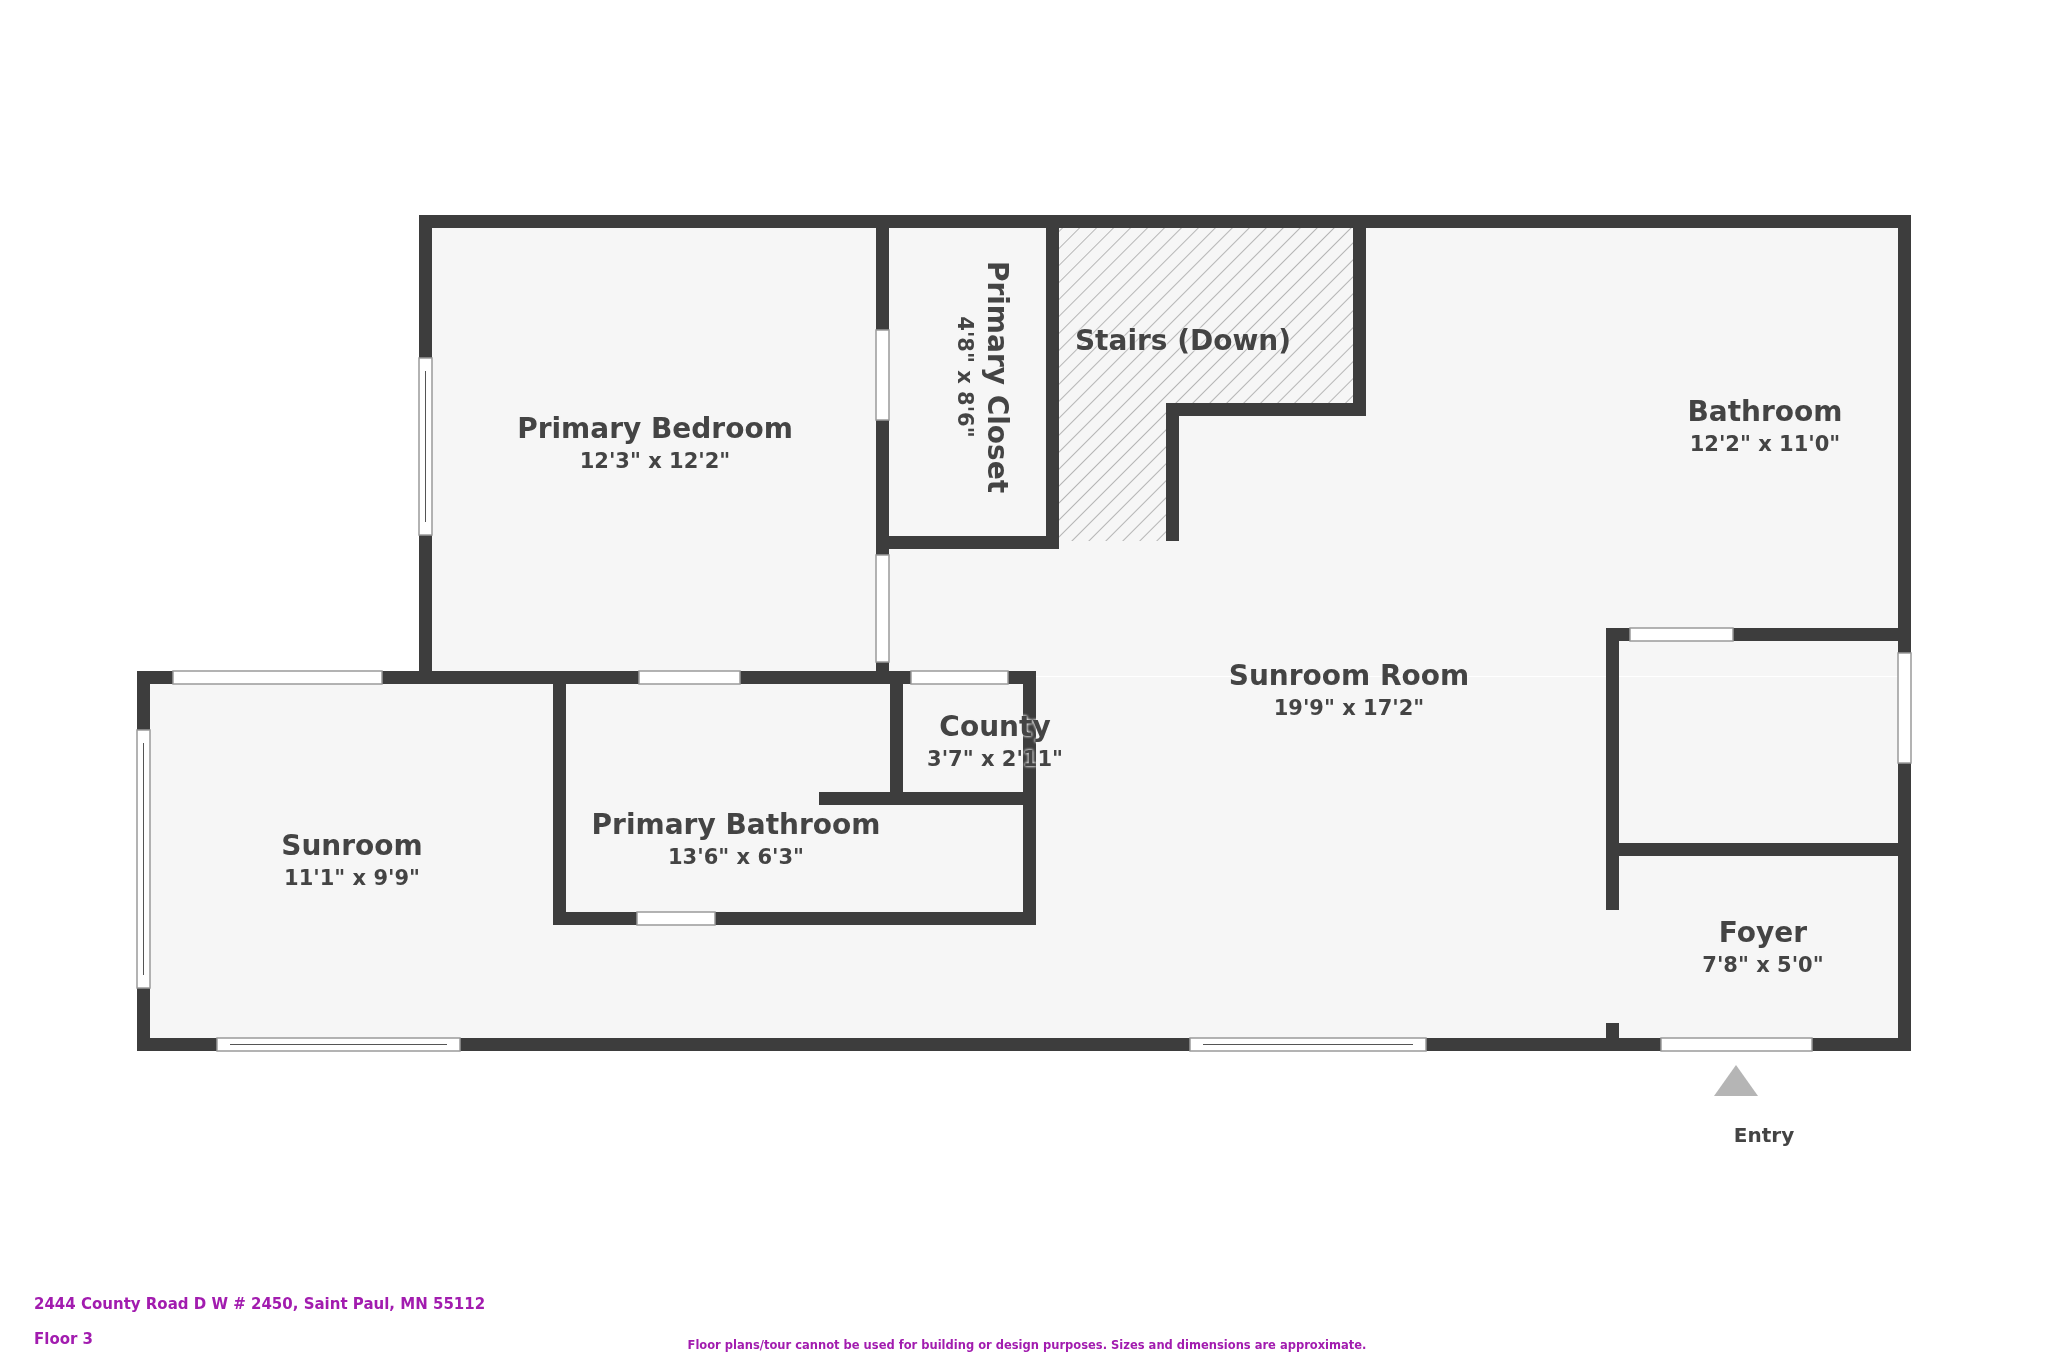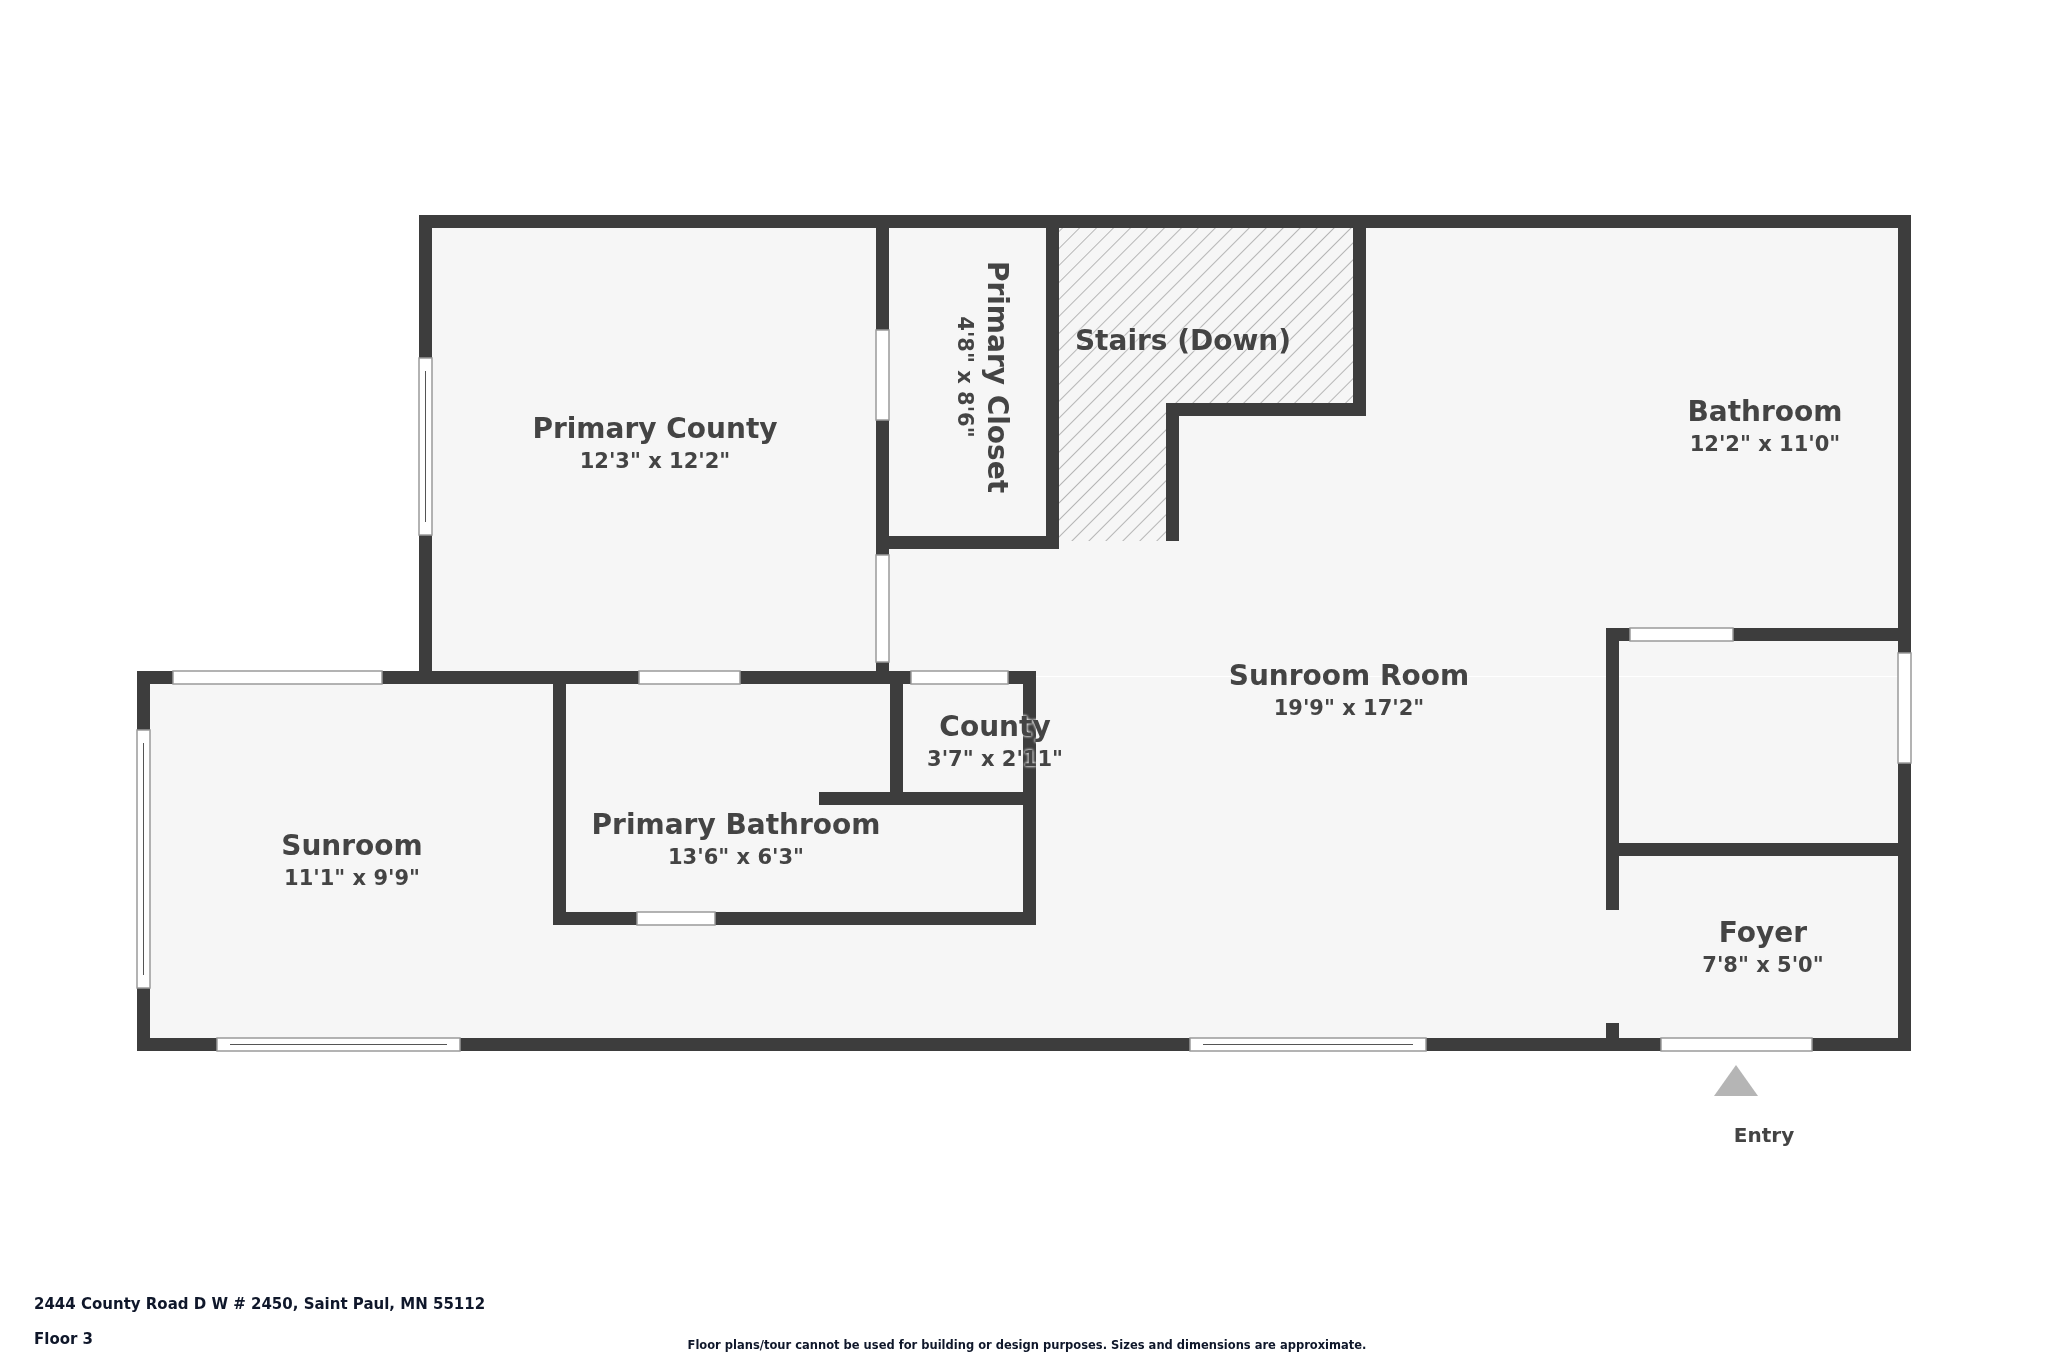--- a/index.html
+++ b/index.html
@@ -7,21 +7,21 @@
          font-family: "DejaVu Sans", "Liberation Sans", sans-serif; color: #444444; }
   #plan { position: absolute; left: 0; top: 0; width: 2048px; height: 1365px; }
   .room-label { position: absolute; transform: translate(-50%, -50%); text-align: center;
                 white-space: nowrap; color: #444444; font-weight: bold; line-height: 1;
                 text-shadow: 0 0 3px #f5f5f5, 0 0 3px #f5f5f5; }
   .room-name { font-size: 28px; display: block; }
   .room-dims { font-size: 21px; display: block; margin-top: 8px; }
   .rotated { transform: translate(-50%, -50%) rotate(90deg); }
   .entry-label { position: absolute; transform: translate(-50%, -50%); font-size: 20px;
                  font-weight: bold; color: #444444; }
-  .footer-text { position: absolute; font-weight: bold; color: #0f172a; white-space: nowrap; }
+  .footer-text { position: absolute; font-weight: bold; color: #a21caf; white-space: nowrap; }
   .address { left: 34px; top: 1295px; font-size: 15px; }
   .floor { left: 34px; top: 1330px; font-size: 15px; }
   .disclaimer { left: 1027px; top: 1338px; transform: translateX(-50%); font-size: 11.5px; }
 </style>
 </head>
 <body>
 
 <svg id="plan" viewBox="0 0 2048 1365" xmlns="http://www.w3.org/2000/svg">
   <defs>
     <pattern id="hatch" patternUnits="userSpaceOnUse" width="12" height="12" patternTransform="rotate(45)">
@@ -101,21 +101,21 @@
     <rect x="876" y="555" width="13" height="107"></rect>
     <rect x="1630" y="628" width="103" height="13"></rect>
     <rect x="1898" y="653" width="13" height="110"></rect>
     <rect x="1661" y="1038" width="151" height="13"></rect>
   </g>
 
   <polygon points="1736,1065 1714,1096 1758,1096" fill="#b5b5b5"></polygon>
 </svg>
 
 <div class="room-label" style="left:655px;top:443px">
-  <span class="room-name">Primary County</span>
+  <span class="room-name">Primary Bedroom</span>
   <span class="room-dims">12'3" x 12'2"</span>
 </div>
 <div class="room-label rotated" style="left:982px;top:377px">
   <span class="room-name">Primary Closet</span>
   <span class="room-dims">4'8" x 8'6"</span>
 </div>
 <div class="room-label" style="left:1183px;top:341px">
   <span class="room-name">Stairs (Down)</span>
 </div>
 <div class="room-label" style="left:1765px;top:426px">

